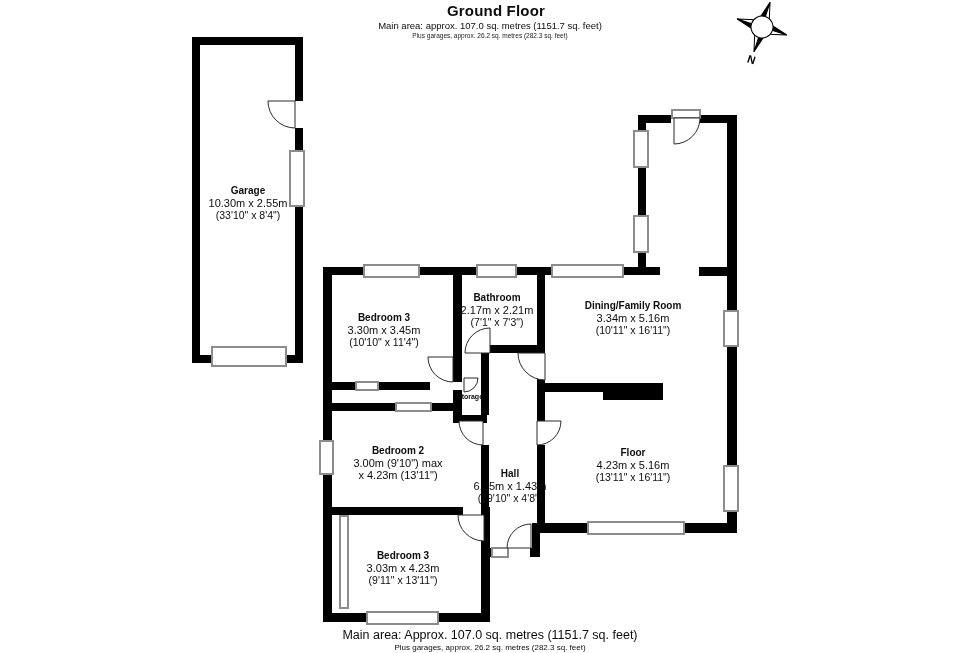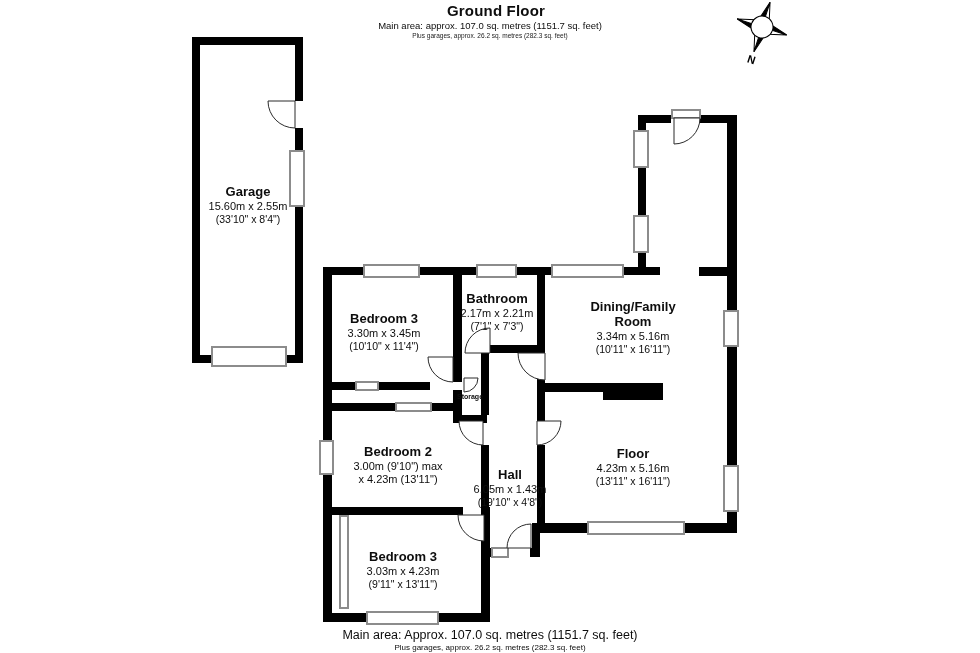--- a/index.html
+++ b/index.html
@@ -7,21 +7,21 @@
         font-family:"Liberation Sans", sans-serif;color:#0d0d0d;}
   .header{position:absolute;top:2px;left:0;width:980px;text-align:center;}
   .header .title{font-size:15px;font-weight:bold;letter-spacing:.2px;padding-left:12px;}
   .header .sub{font-size:9.5px;margin-top:1px;}
   .header .sub2{font-size:6.5px;margin-top:1px;color:#222;}
   .footer{position:absolute;top:628px;left:0;width:980px;text-align:center;}
   .footer .f1{font-size:12.5px;}
   .footer .f2{font-size:8px;margin-top:1px;}
   svg.geo{position:absolute;left:0;top:0;}
   .room-label{position:absolute;text-align:center;transform:translateX(-50%);line-height:1.15;white-space:nowrap;}
-  .room-label .rname{font-size:13px;font-weight:bold;}
+  .room-label .rname{font-size:10px;font-weight:bold;}
   .room-label .rdim{font-size:11px;}
   .room-label .rdim2{font-size:10.5px;}
   .room-label.wrap{white-space:normal;width:122px;}
   .storage-label{position:absolute;transform:translateX(-50%);font-size:7px;font-weight:bold;}
 </style>
 </head>
 <body>
 
 <div class="plan">
 
@@ -132,21 +132,21 @@
         <path d="M-26,0 L-8,5 L0,0 Z" fill="#000000"></path>
         <path d="M-26,0 L-8,-5 L0,0 Z" fill="#ffffff"></path>
         <circle cx="0" cy="0" r="11" fill="#ffffff"></circle>
       </g>
       <text x="0" y="38" text-anchor="middle" font-family="Liberation Sans, sans-serif" font-size="11" font-weight="bold" fill="#000000">N</text>
     </g>
   </svg>
 
   <div class="room-label" style="left:248px;top:185px;">
     <div class="rname">Garage</div>
-    <div class="rdim">15.60m x 2.55m</div>
+    <div class="rdim">10.30m x 2.55m</div>
     <div class="rdim2">(33'10" x 8'4")</div>
   </div>
 
 
   <div class="room-label" style="left:384px;top:312px;">
     <div class="rname">Bedroom 3</div>
     <div class="rdim">3.30m x 3.45m</div>
     <div class="rdim2">(10'10" x 11'4")</div>
   </div>
 

